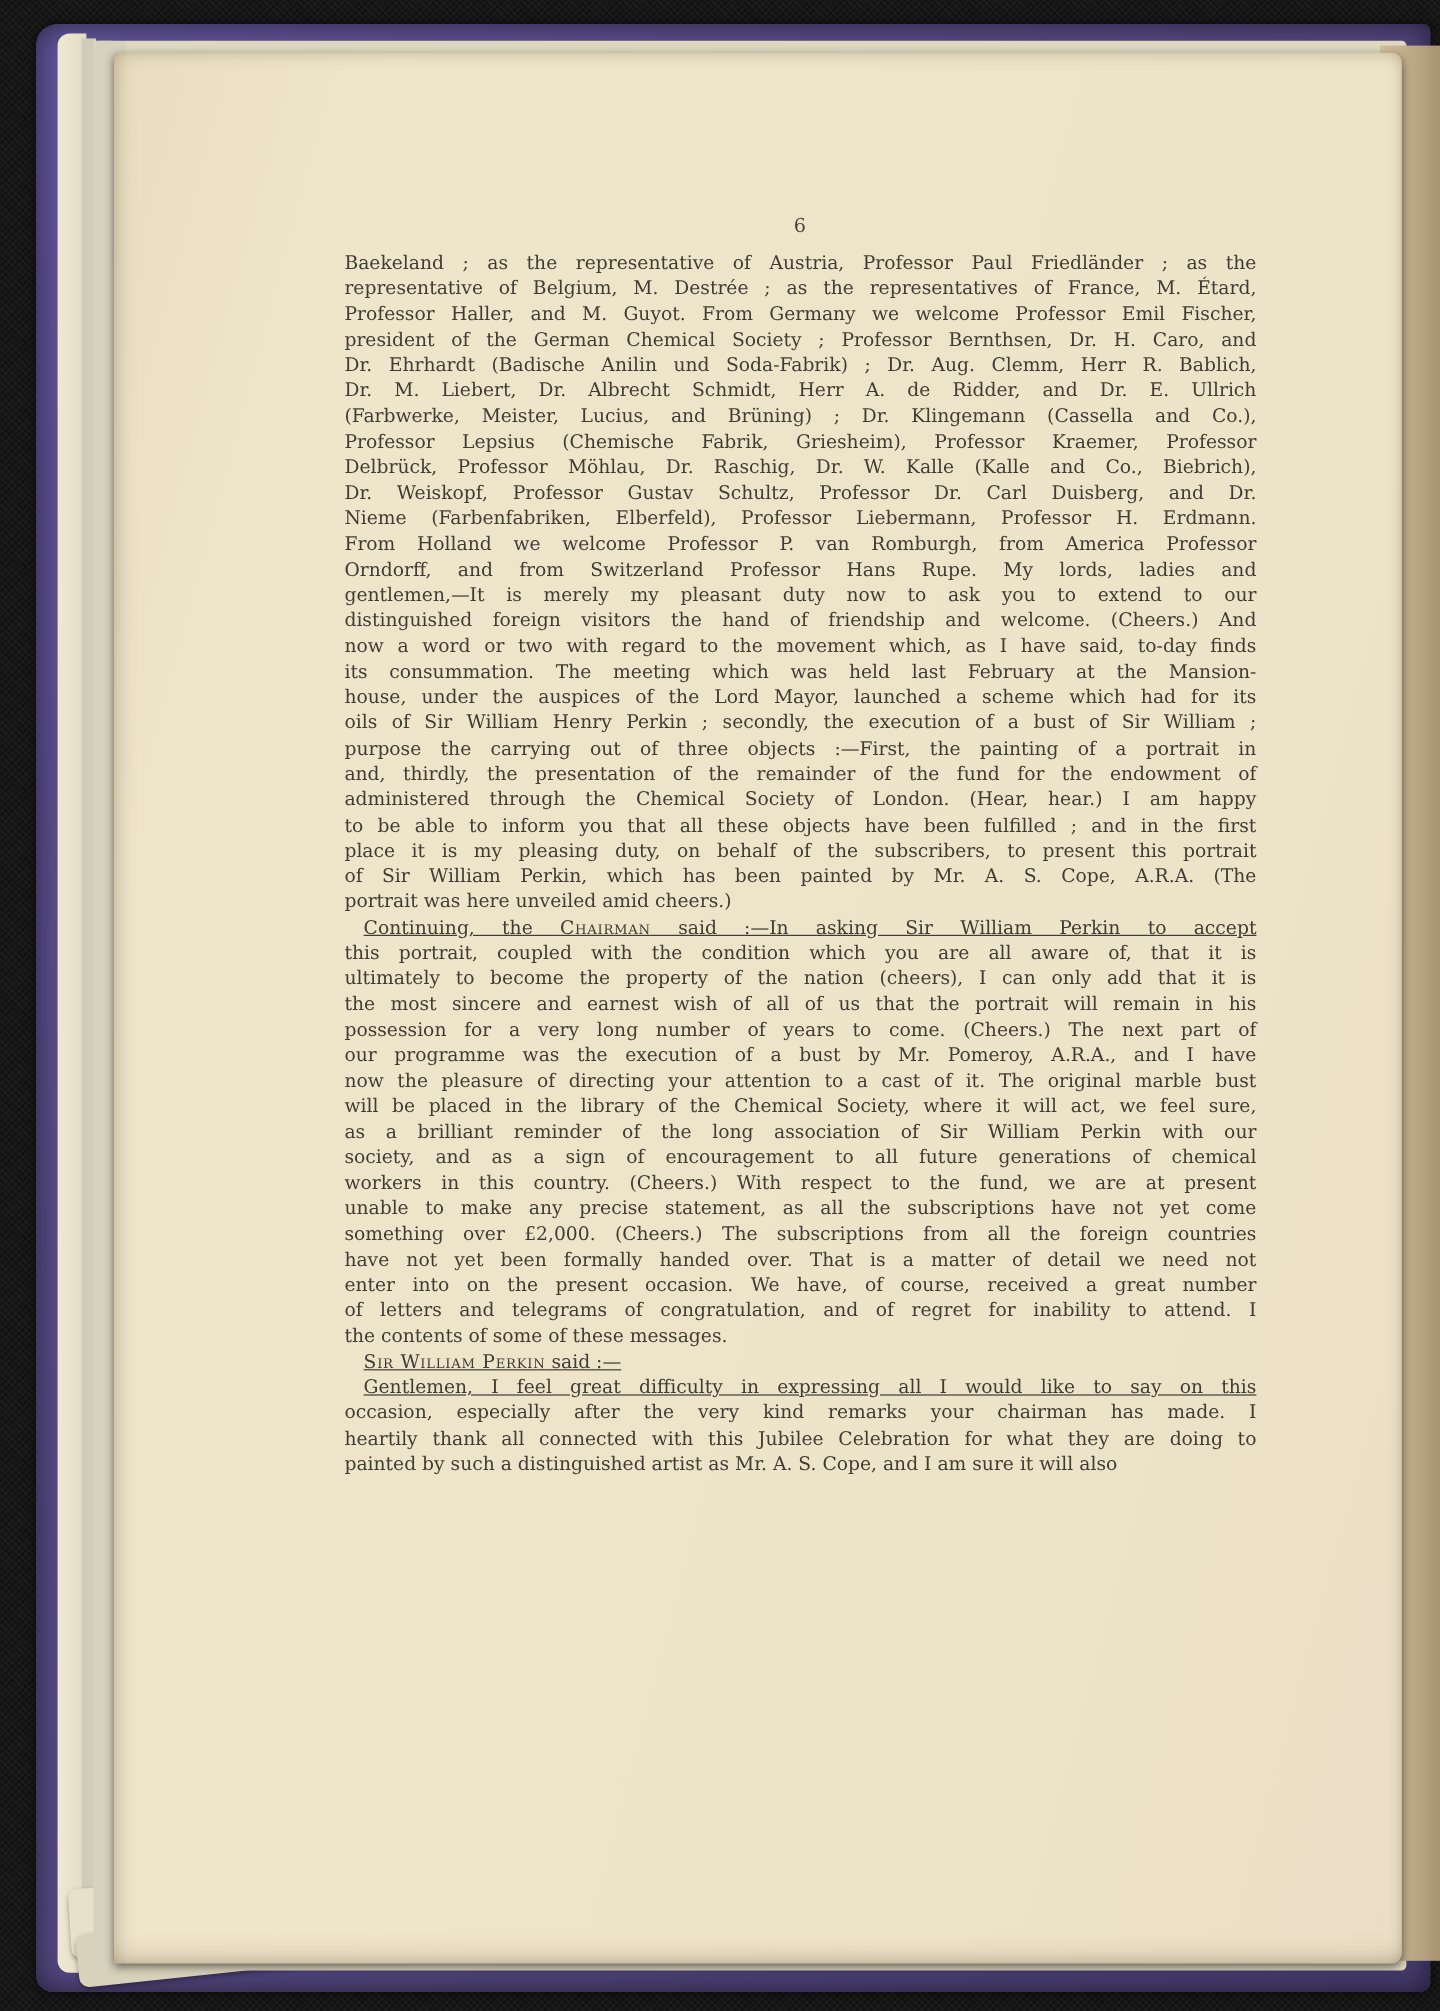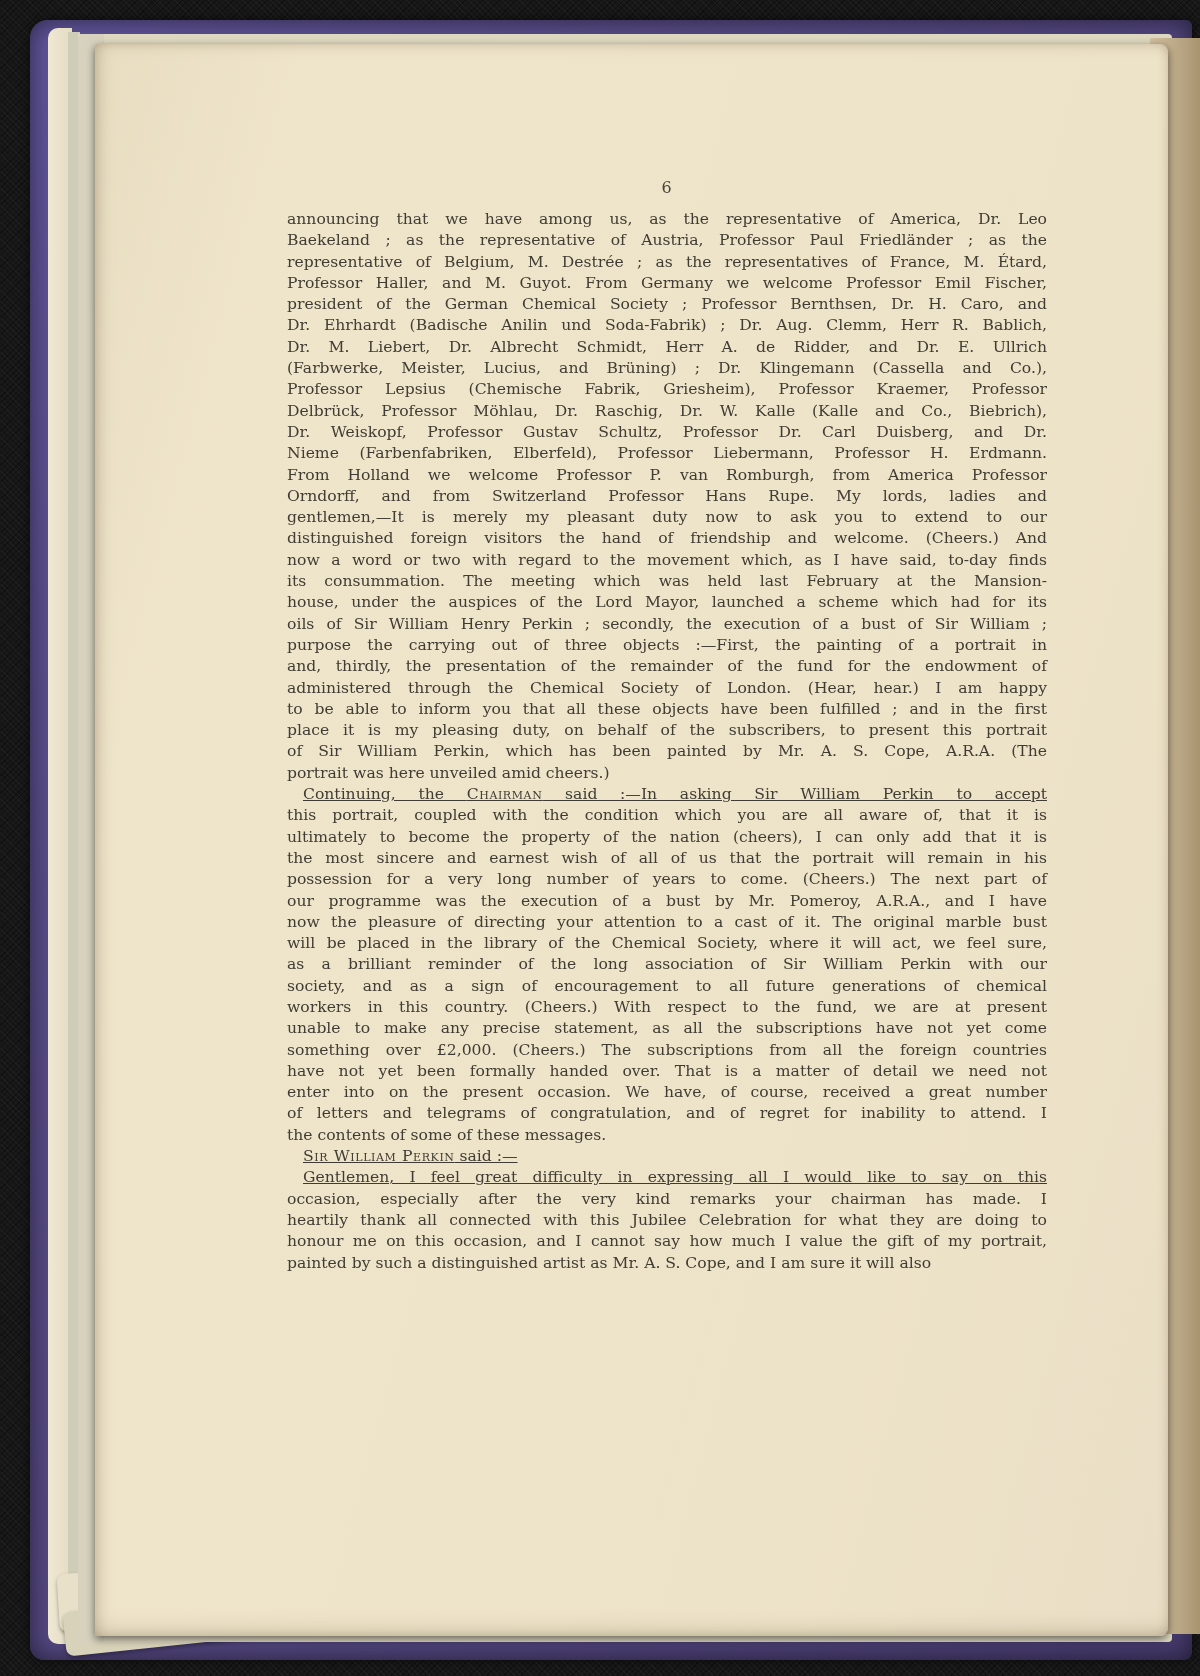--- a/index.html
+++ b/index.html
@@ -74,21 +74,20 @@
   <div class="edge e1"></div>
   <div class="edge e2"></div>
   <div class="edge e3"></div>
   <div class="fan f1"></div>
   <div class="fan f2"></div>
   <div class="underpage"></div>
   <div class="rightcurve"></div>
   <div class="page">
     <div class="pagenum">6</div>
     <div class="textblock">
-        <div class="line">announcing that we have among us, as the representative of America, Dr. Leo</div>
         <div class="line">Baekeland ; as the representative of Austria, Professor Paul Friedländer ; as the</div>
         <div class="line">representative of Belgium, M. Destrée ; as the representatives of France, M. Étard,</div>
         <div class="line">Professor Haller, and M. Guyot. From Germany we welcome Professor Emil Fischer,</div>
         <div class="line">president of the German Chemical Society ; Professor Bernthsen, Dr. H. Caro, and</div>
         <div class="line">Dr. Ehrhardt (Badische Anilin und Soda-Fabrik) ; Dr. Aug. Clemm, Herr R. Bablich,</div>
         <div class="line">Dr. M. Liebert, Dr. Albrecht Schmidt, Herr A. de Ridder, and Dr. E. Ullrich</div>
         <div class="line">(Farbwerke, Meister, Lucius, and Brüning) ; Dr. Klingemann (Cassella and Co.),</div>
         <div class="line">Professor Lepsius (Chemische Fabrik, Griesheim), Professor Kraemer, Professor</div>
         <div class="line">Delbrück, Professor Möhlau, Dr. Raschig, Dr. W. Kalle (Kalle and Co., Biebrich),</div>
         <div class="line">Dr. Weiskopf, Professor Gustav Schultz, Professor Dr. Carl Duisberg, and Dr.</div>
@@ -122,17 +121,16 @@
         <div class="line">unable to make any precise statement, as all the subscriptions have not yet come</div>
         <div class="line">something over £2,000. (Cheers.) The subscriptions from all the foreign countries</div>
         <div class="line">have not yet been formally handed over. That is a matter of detail we need not</div>
         <div class="line">enter into on the present occasion. We have, of course, received a great number</div>
         <div class="line">of letters and telegrams of congratulation, and of regret for inability to attend. I</div>
         <div class="line last">the contents of some of these messages.</div>
         <div class="line last indent"><span class="sc">Sir William Perkin</span><span> said :—</span></div>
         <div class="line indent">Gentlemen, I feel great difficulty in expressing all I would like to say on this</div>
         <div class="line">occasion, especially after the very kind remarks your chairman has made. I</div>
         <div class="line">heartily thank all connected with this Jubilee Celebration for what they are doing to</div>
-        <div class="line">honour me on this occasion, and I cannot say how much I value the gift of my portrait,</div>
         <div class="line last">painted by such a distinguished artist as Mr. A. S. Cope, and I am sure it will also</div>
       </div>
   </div>
 </div>
 
 </body></html>

